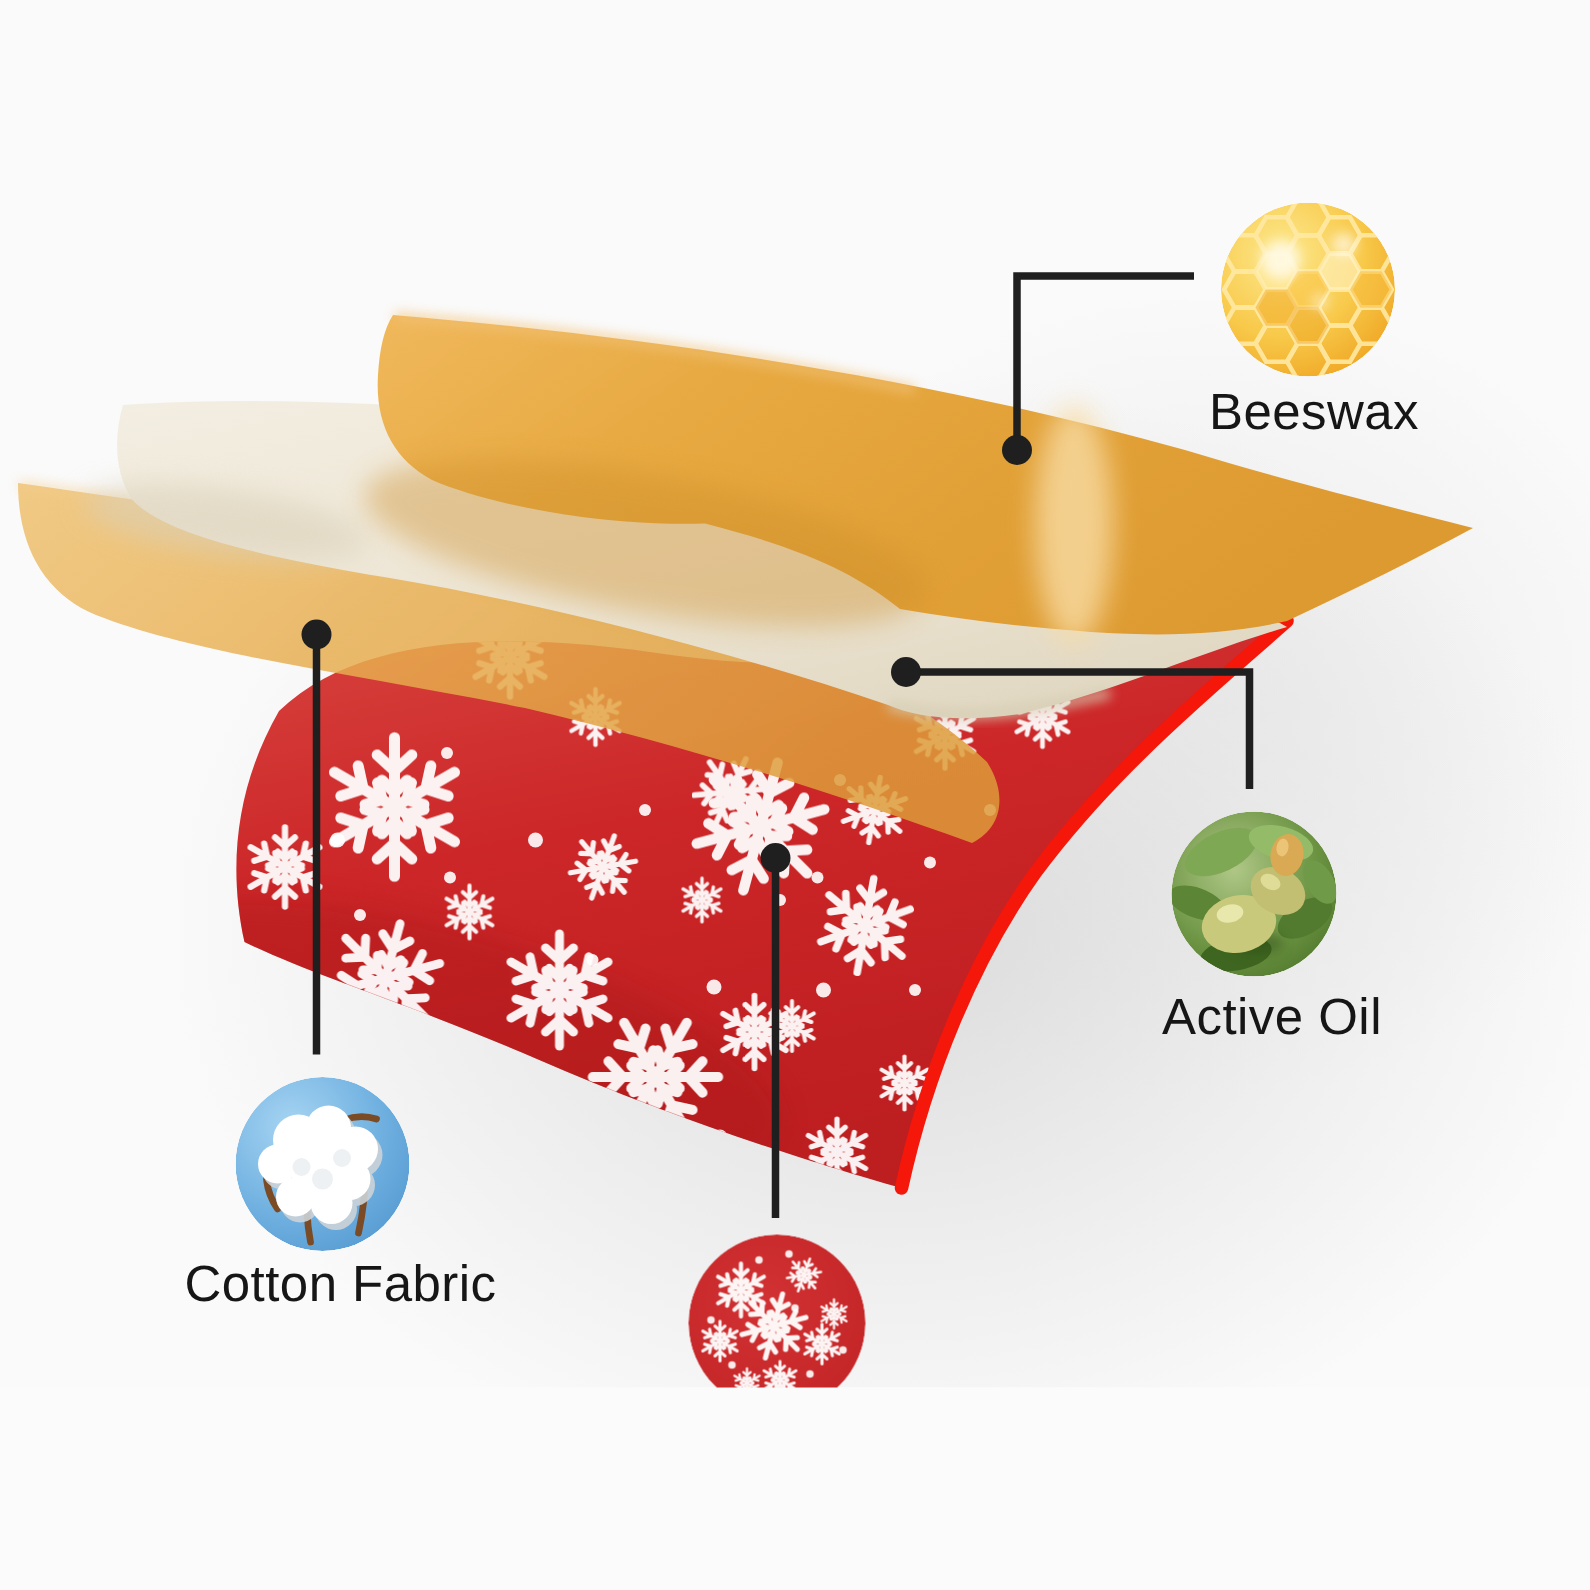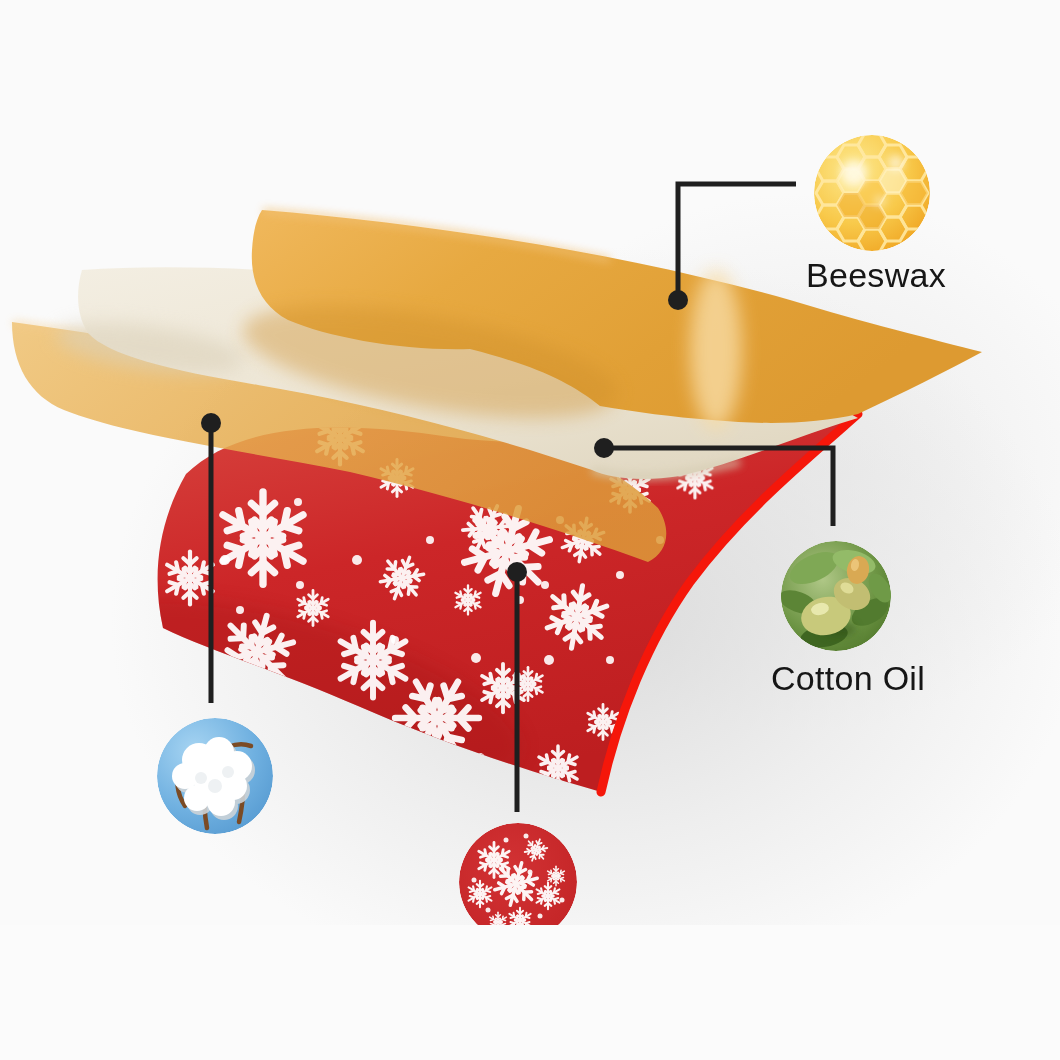--- a/index.html
+++ b/index.html
@@ -325,15 +325,16 @@
           <circle cx="44" cy="18" r="2.5"></circle>
             <circle cx="-30" cy="28" r="2.5"></circle>
             <circle cx="22" cy="34" r="2.5"></circle>
           <circle cx="8" cy="-46" r="2.5"></circle>
         </g>
       </g>
     </svg>
   </div>
 
   <div class="callout-label" style="left:876px;top:256px;">Beeswax</div>
-  <div class="callout-label" style="left:848px;top:659px;">Cotton Oil</div>
+  <div class="callout-label" style="left:848px;top:659px;">Active Oil</div>
+  <div class="callout-label" style="left:227px;top:837px;">Cotton Fabric</div>
 
 </div>
 
 </body></html>

